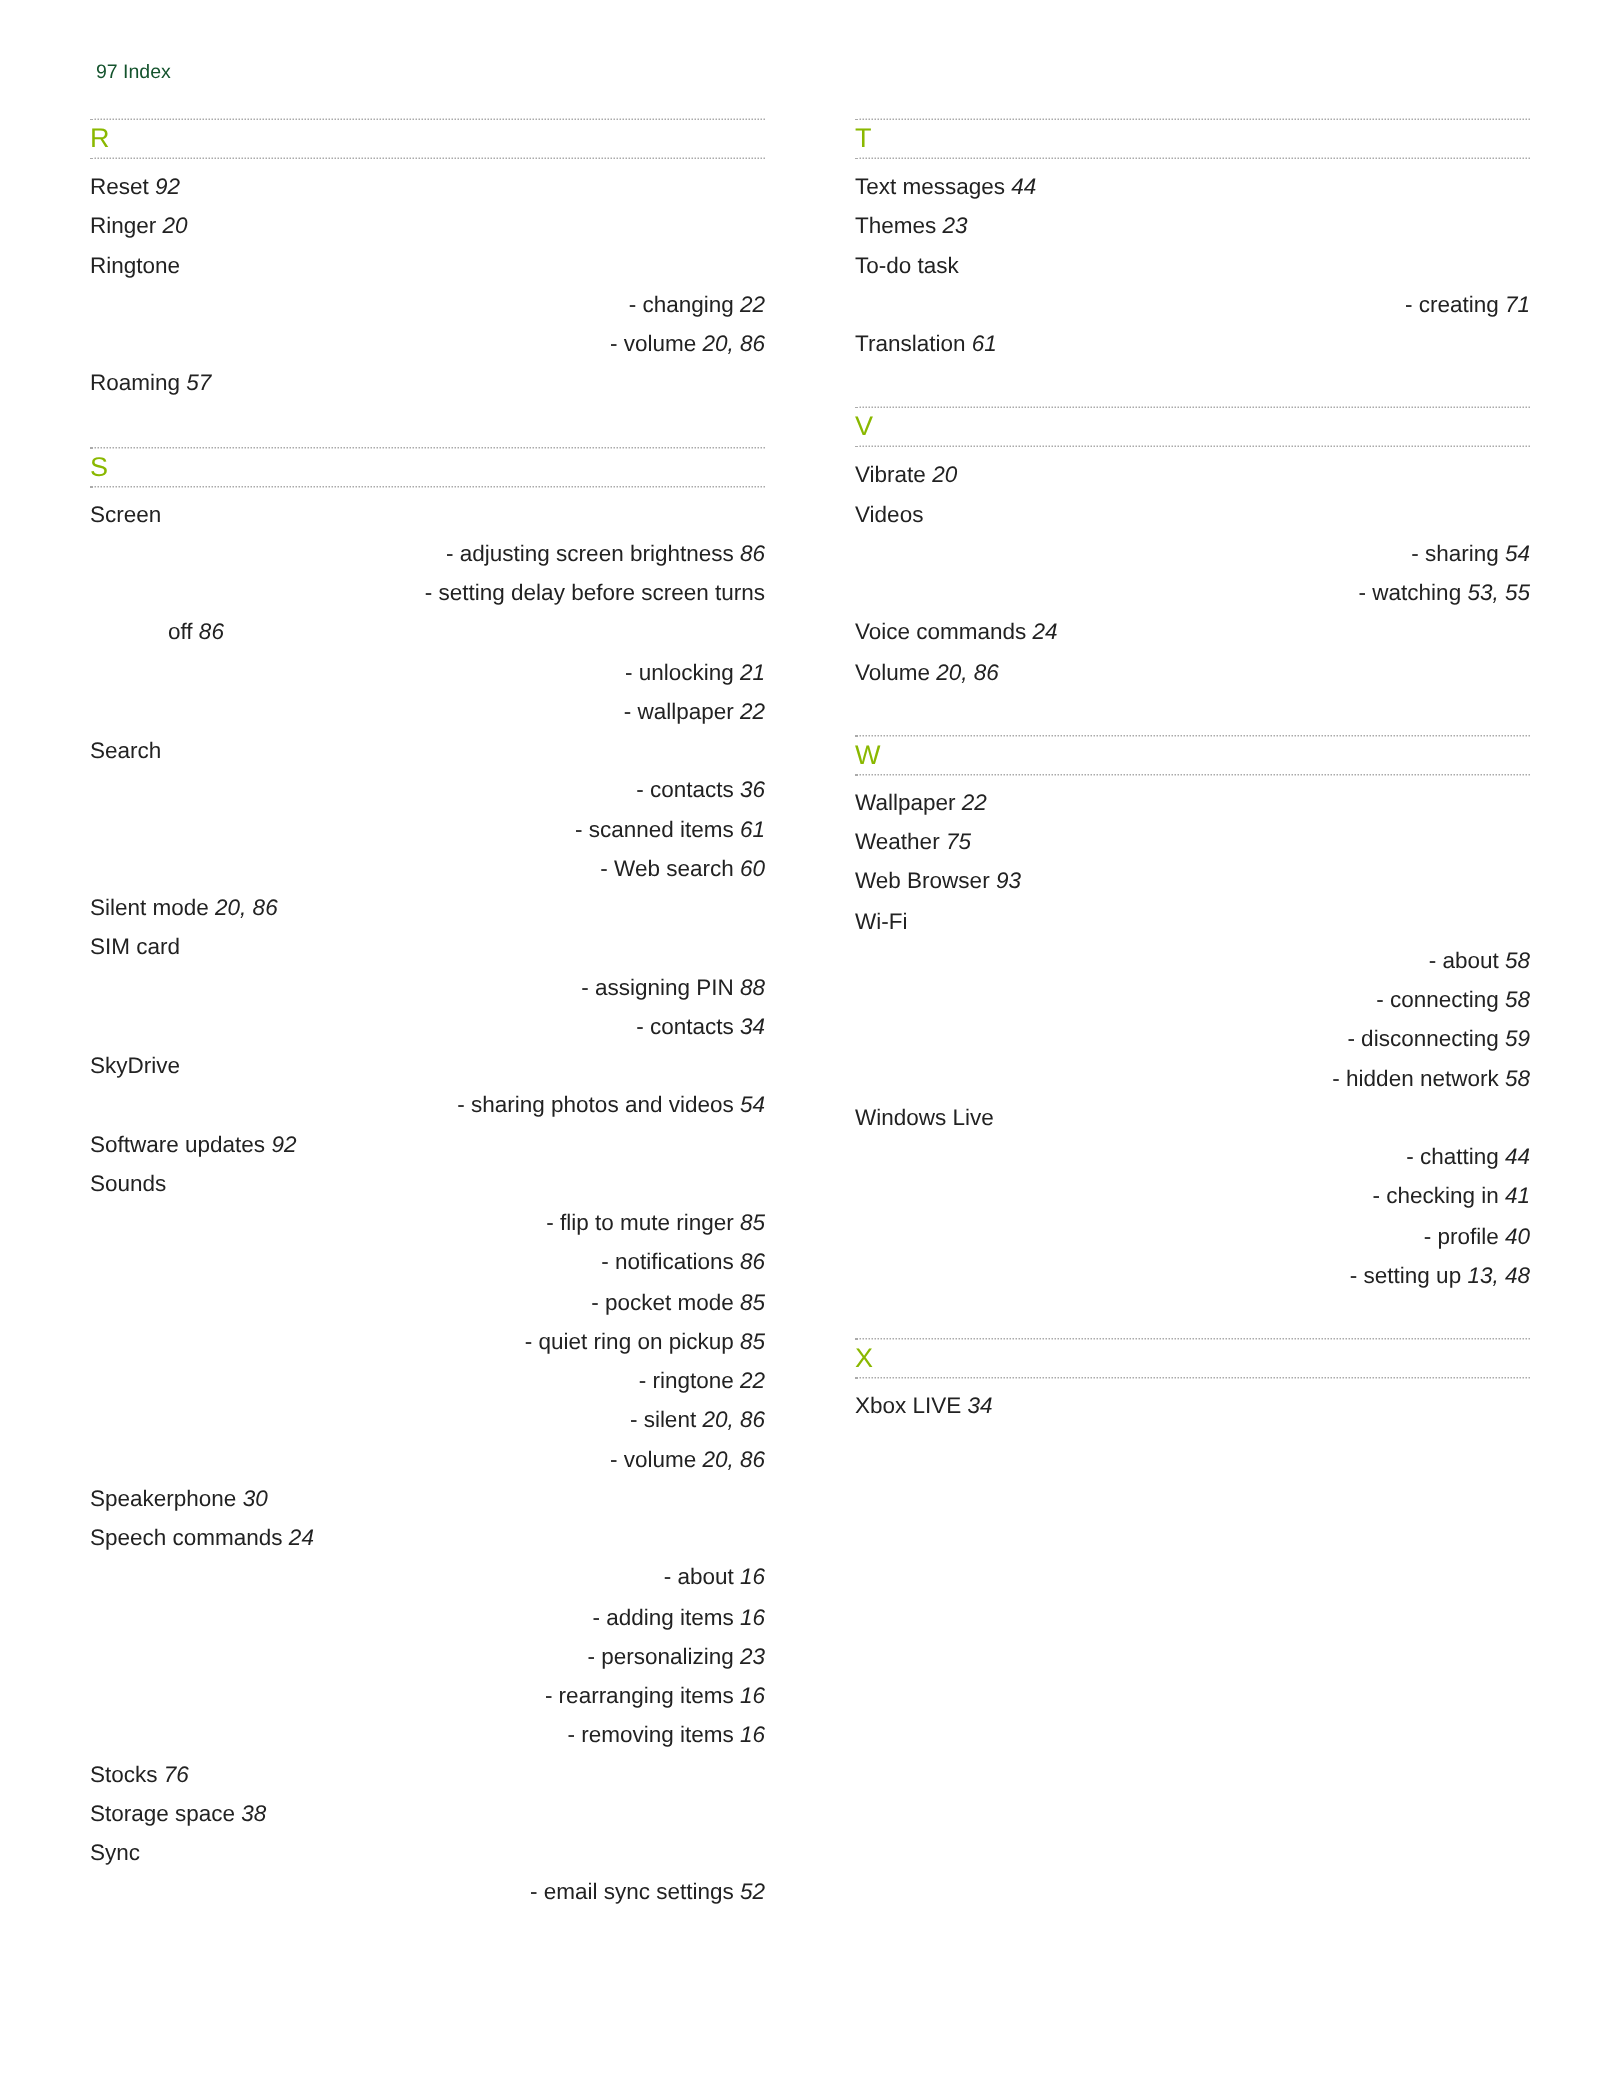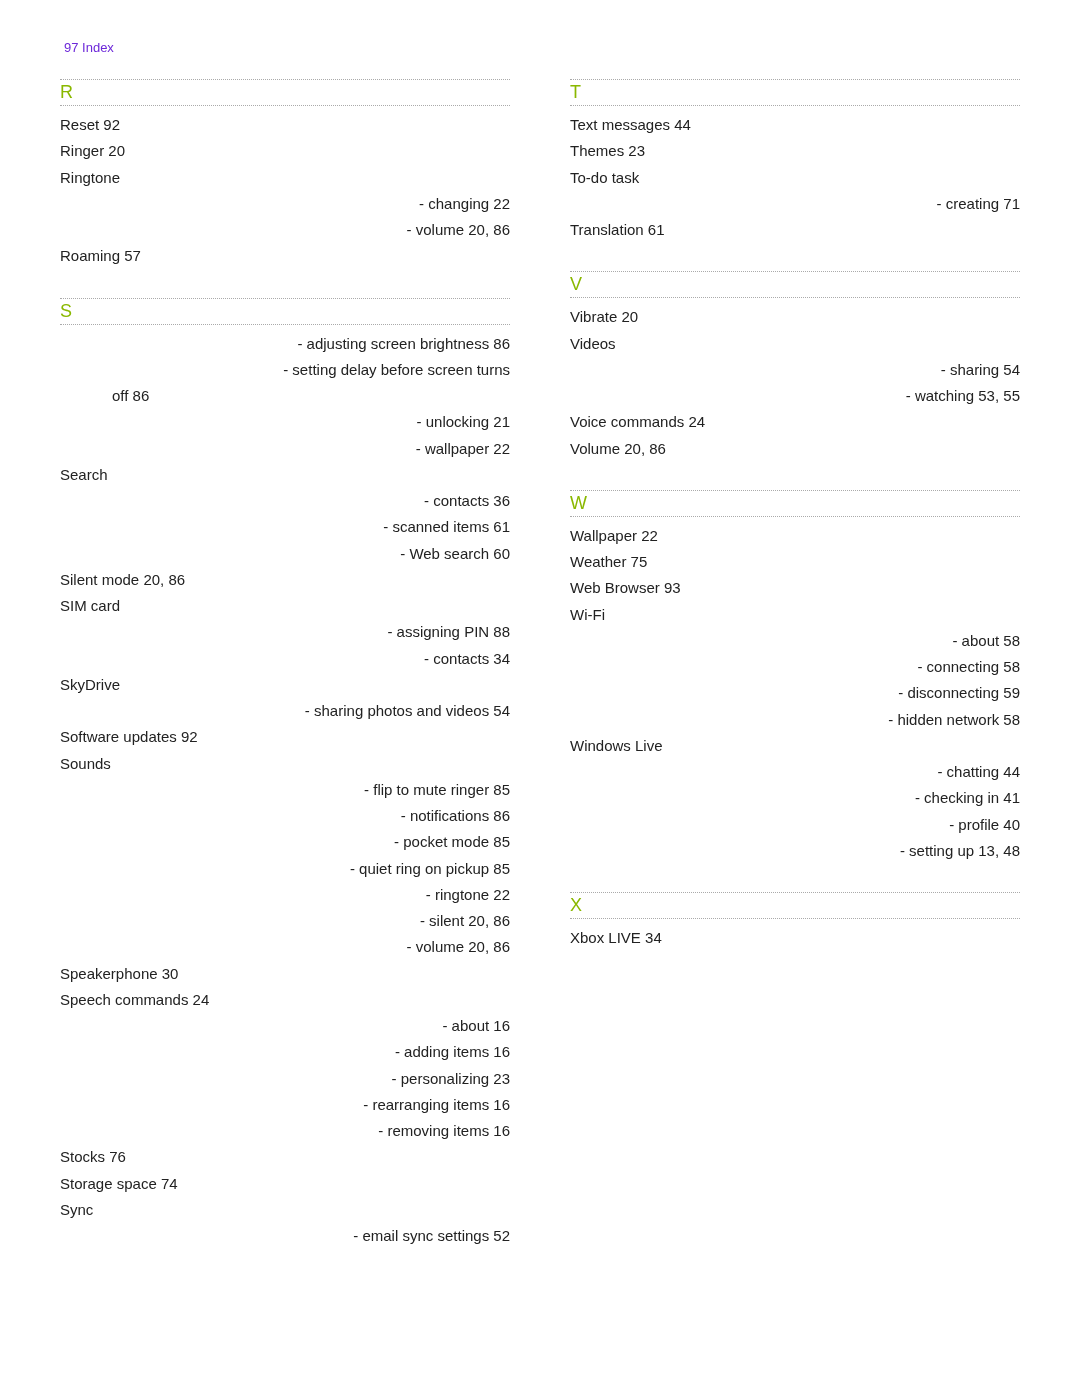--- a/index.html
+++ b/index.html
@@ -7,21 +7,21 @@
       background: #ffffff;
       font-family: 'Segoe UI', Arial, sans-serif;
       font-size: 15px;
       color: #222;
       width: 1080px;
       min-height: 1397px;
       padding: 40px 60px 60px 60px;
     }
     .page-header {
       font-size: 13px;
-      color: #6d28d9;
+      color: #14532d;
       margin-bottom: 24px;
       padding-left: 4px;
     }
     .index-layout {
       display: grid;
       grid-template-columns: 1fr 1fr;
       gap: 0 60px;
     }
     .index-section {
       margin-bottom: 28px;
@@ -50,20 +50,21 @@
     .entry-sub {
       display: block;
       padding-left: 20px;
       text-align: right;
     }
     .entry-sub2 {
       display: block;
       padding-left: 52px;
     }
     .page-num {
+      font-style: italic;
       font-weight: 400;
     }
   </style>
 </head>
 <body>
 
 <div class="page-header">97    Index</div>
 
 <div class="index-layout">
 
@@ -74,20 +75,21 @@
         <span class="index-entry entry-main">Reset <span class="page-num">92</span></span>
         <span class="index-entry entry-main">Ringer <span class="page-num">20</span></span>
         <span class="index-entry entry-main">Ringtone</span>
         <span class="index-entry entry-sub">- changing <span class="page-num">22</span></span>
         <span class="index-entry entry-sub">- volume <span class="page-num">20, 86</span></span>
         <span class="index-entry entry-main">Roaming <span class="page-num">57</span></span>
       </div>
       <div class="index-section">
         <hr class="section-divider">
         <div class="section-letter">S</div>
+        <span class="index-entry entry-main">Screen</span>
         <span class="index-entry entry-sub">- adjusting screen brightness <span class="page-num">86</span></span>
         <span class="index-entry entry-sub">- setting delay before screen turns</span>
         <span class="index-entry entry-sub2">off <span class="page-num">86</span></span>
         <span class="index-entry entry-sub">- unlocking <span class="page-num">21</span></span>
         <span class="index-entry entry-sub">- wallpaper <span class="page-num">22</span></span>
         <span class="index-entry entry-main">Search</span>
         <span class="index-entry entry-sub">- contacts <span class="page-num">36</span></span>
         <span class="index-entry entry-sub">- scanned items <span class="page-num">61</span></span>
         <span class="index-entry entry-sub">- Web search <span class="page-num">60</span></span>
         <span class="index-entry entry-main">Silent mode <span class="page-num">20, 86</span></span>
@@ -106,21 +108,21 @@
         <span class="index-entry entry-sub">- silent <span class="page-num">20, 86</span></span>
         <span class="index-entry entry-sub">- volume <span class="page-num">20, 86</span></span>
         <span class="index-entry entry-main">Speakerphone <span class="page-num">30</span></span>
         <span class="index-entry entry-main">Speech commands <span class="page-num">24</span></span>
         <span class="index-entry entry-sub">- about <span class="page-num">16</span></span>
         <span class="index-entry entry-sub">- adding items <span class="page-num">16</span></span>
         <span class="index-entry entry-sub">- personalizing <span class="page-num">23</span></span>
         <span class="index-entry entry-sub">- rearranging items <span class="page-num">16</span></span>
         <span class="index-entry entry-sub">- removing items <span class="page-num">16</span></span>
         <span class="index-entry entry-main">Stocks <span class="page-num">76</span></span>
-        <span class="index-entry entry-main">Storage space <span class="page-num">74</span></span>
+        <span class="index-entry entry-main">Storage space <span class="page-num">38</span></span>
         <span class="index-entry entry-main">Sync</span>
         <span class="index-entry entry-sub">- email sync settings <span class="page-num">52</span></span>
       </div>
     </div>
 
   <div class="right-col" id="right-col">
       <div class="index-section">
         <hr class="section-divider">
         <div class="section-letter">T</div>
         <span class="index-entry entry-main">Text messages <span class="page-num">44</span></span>

